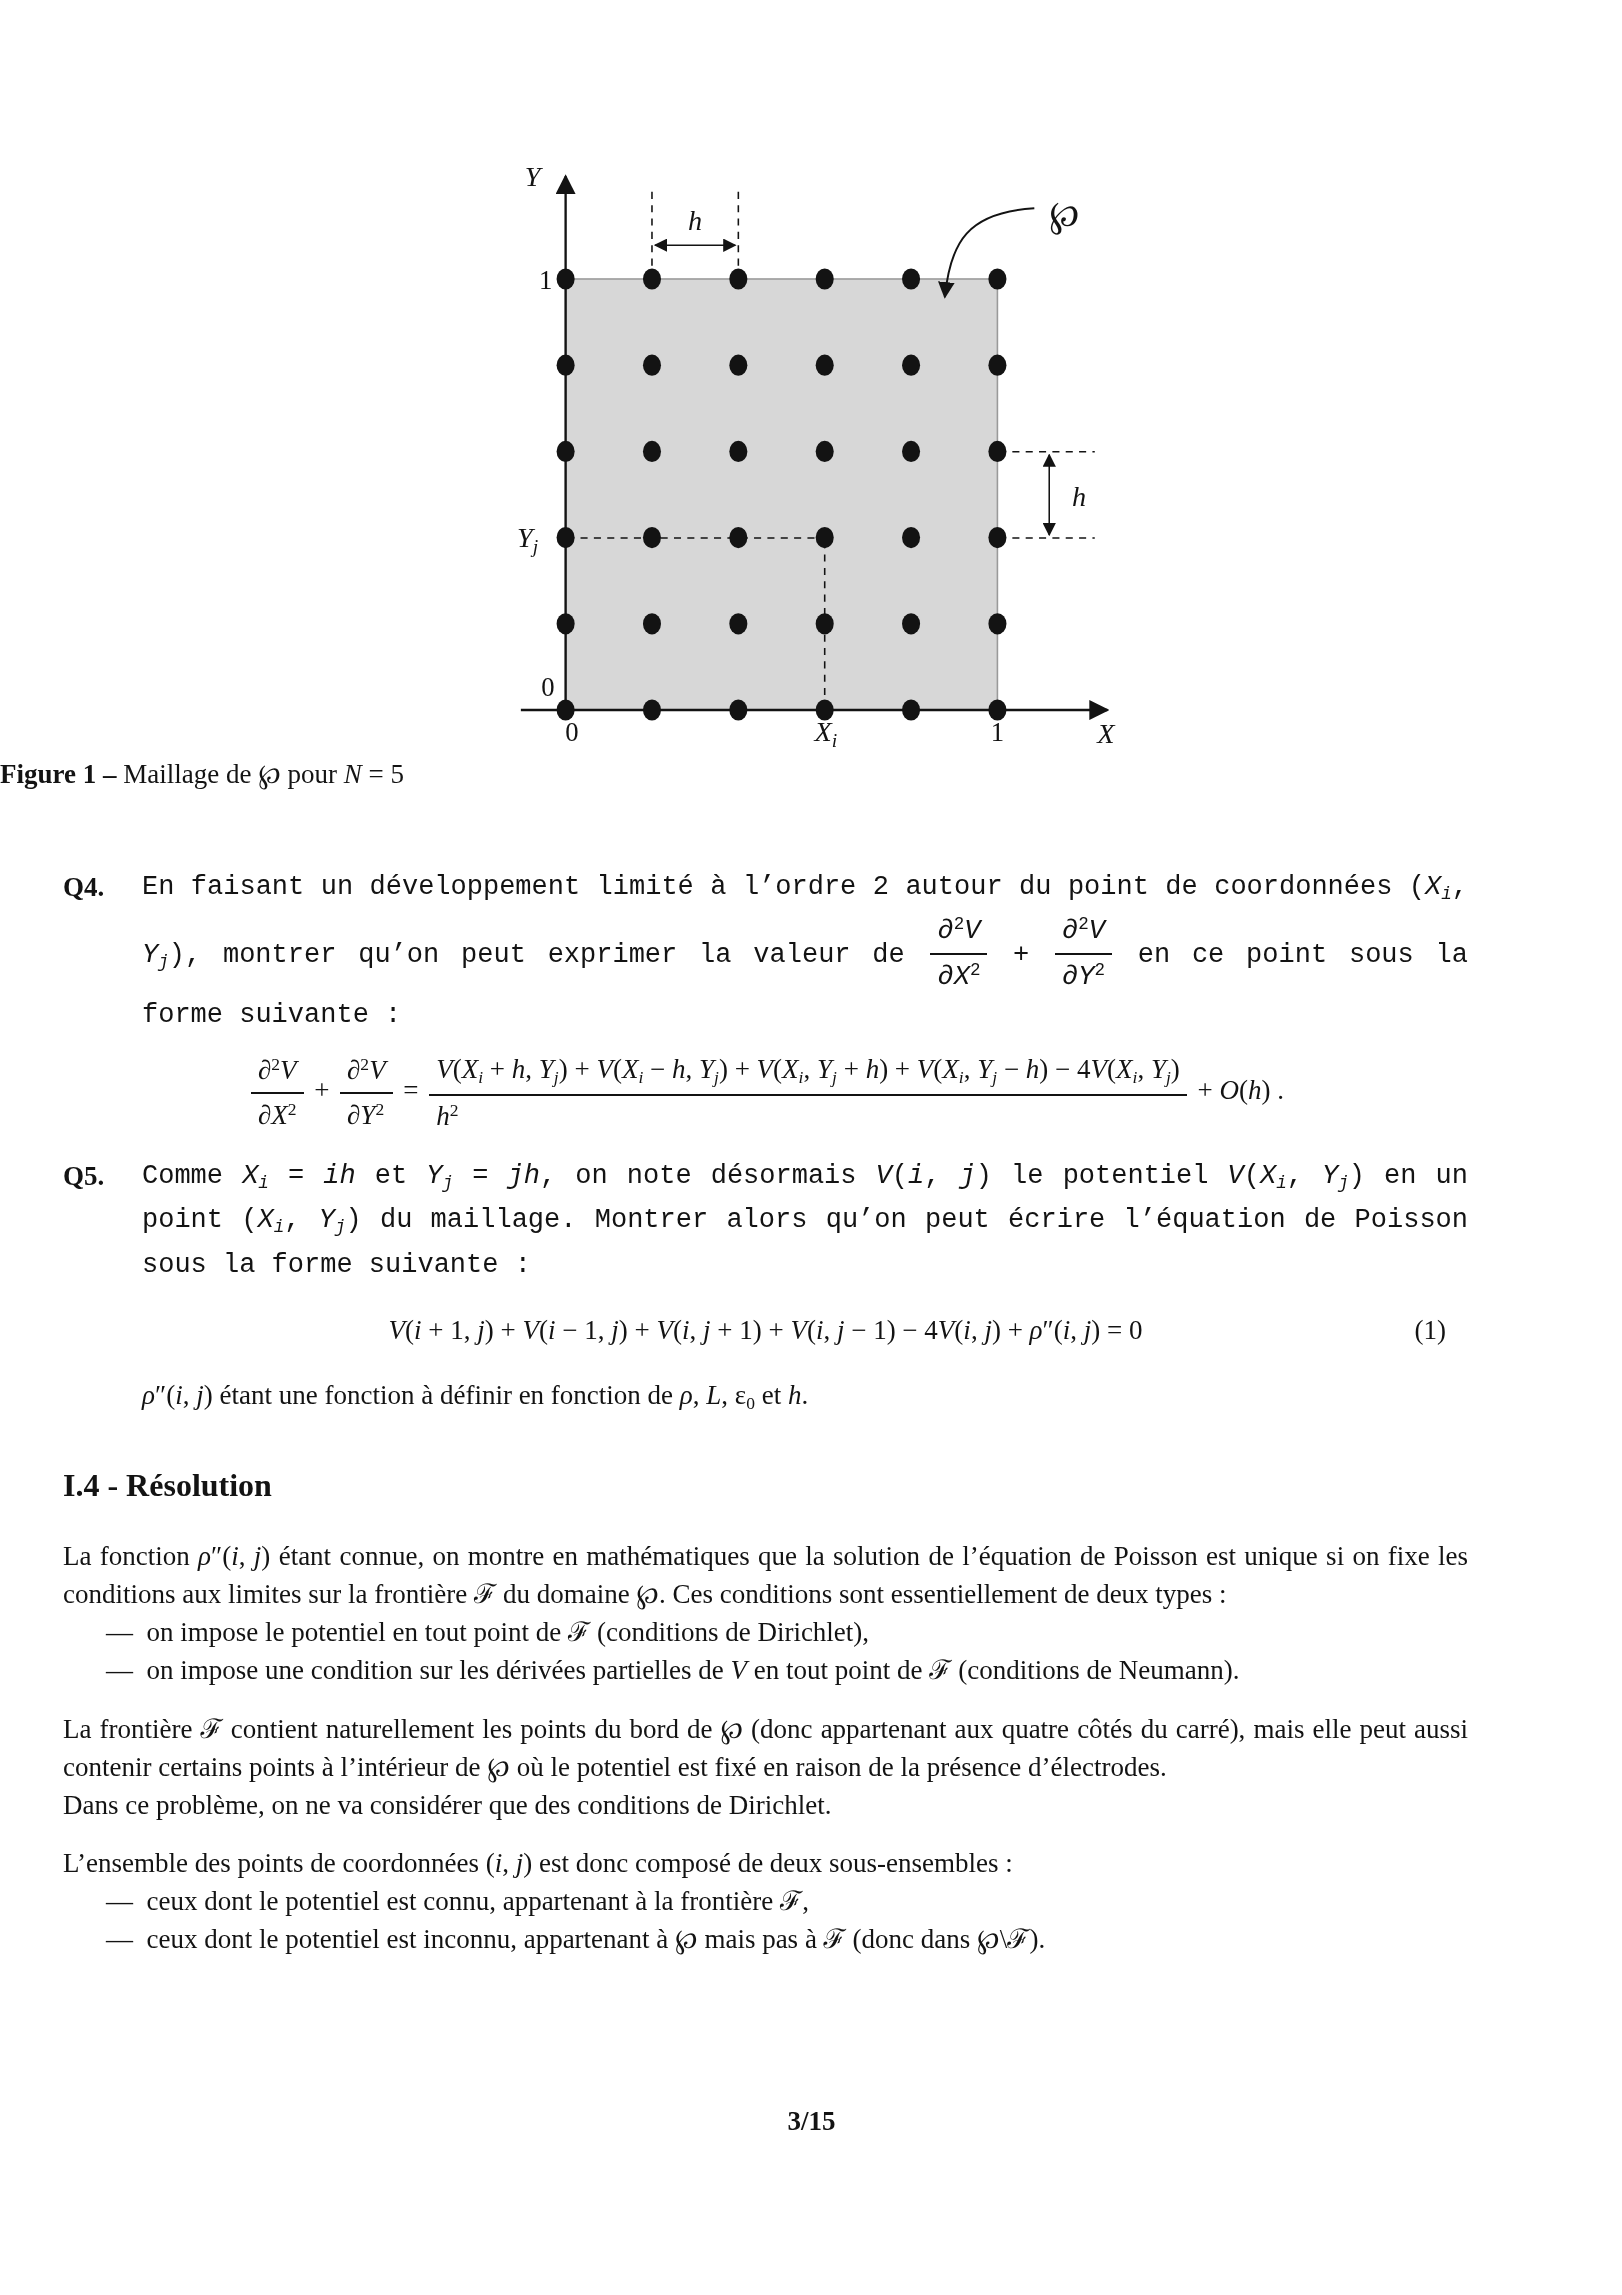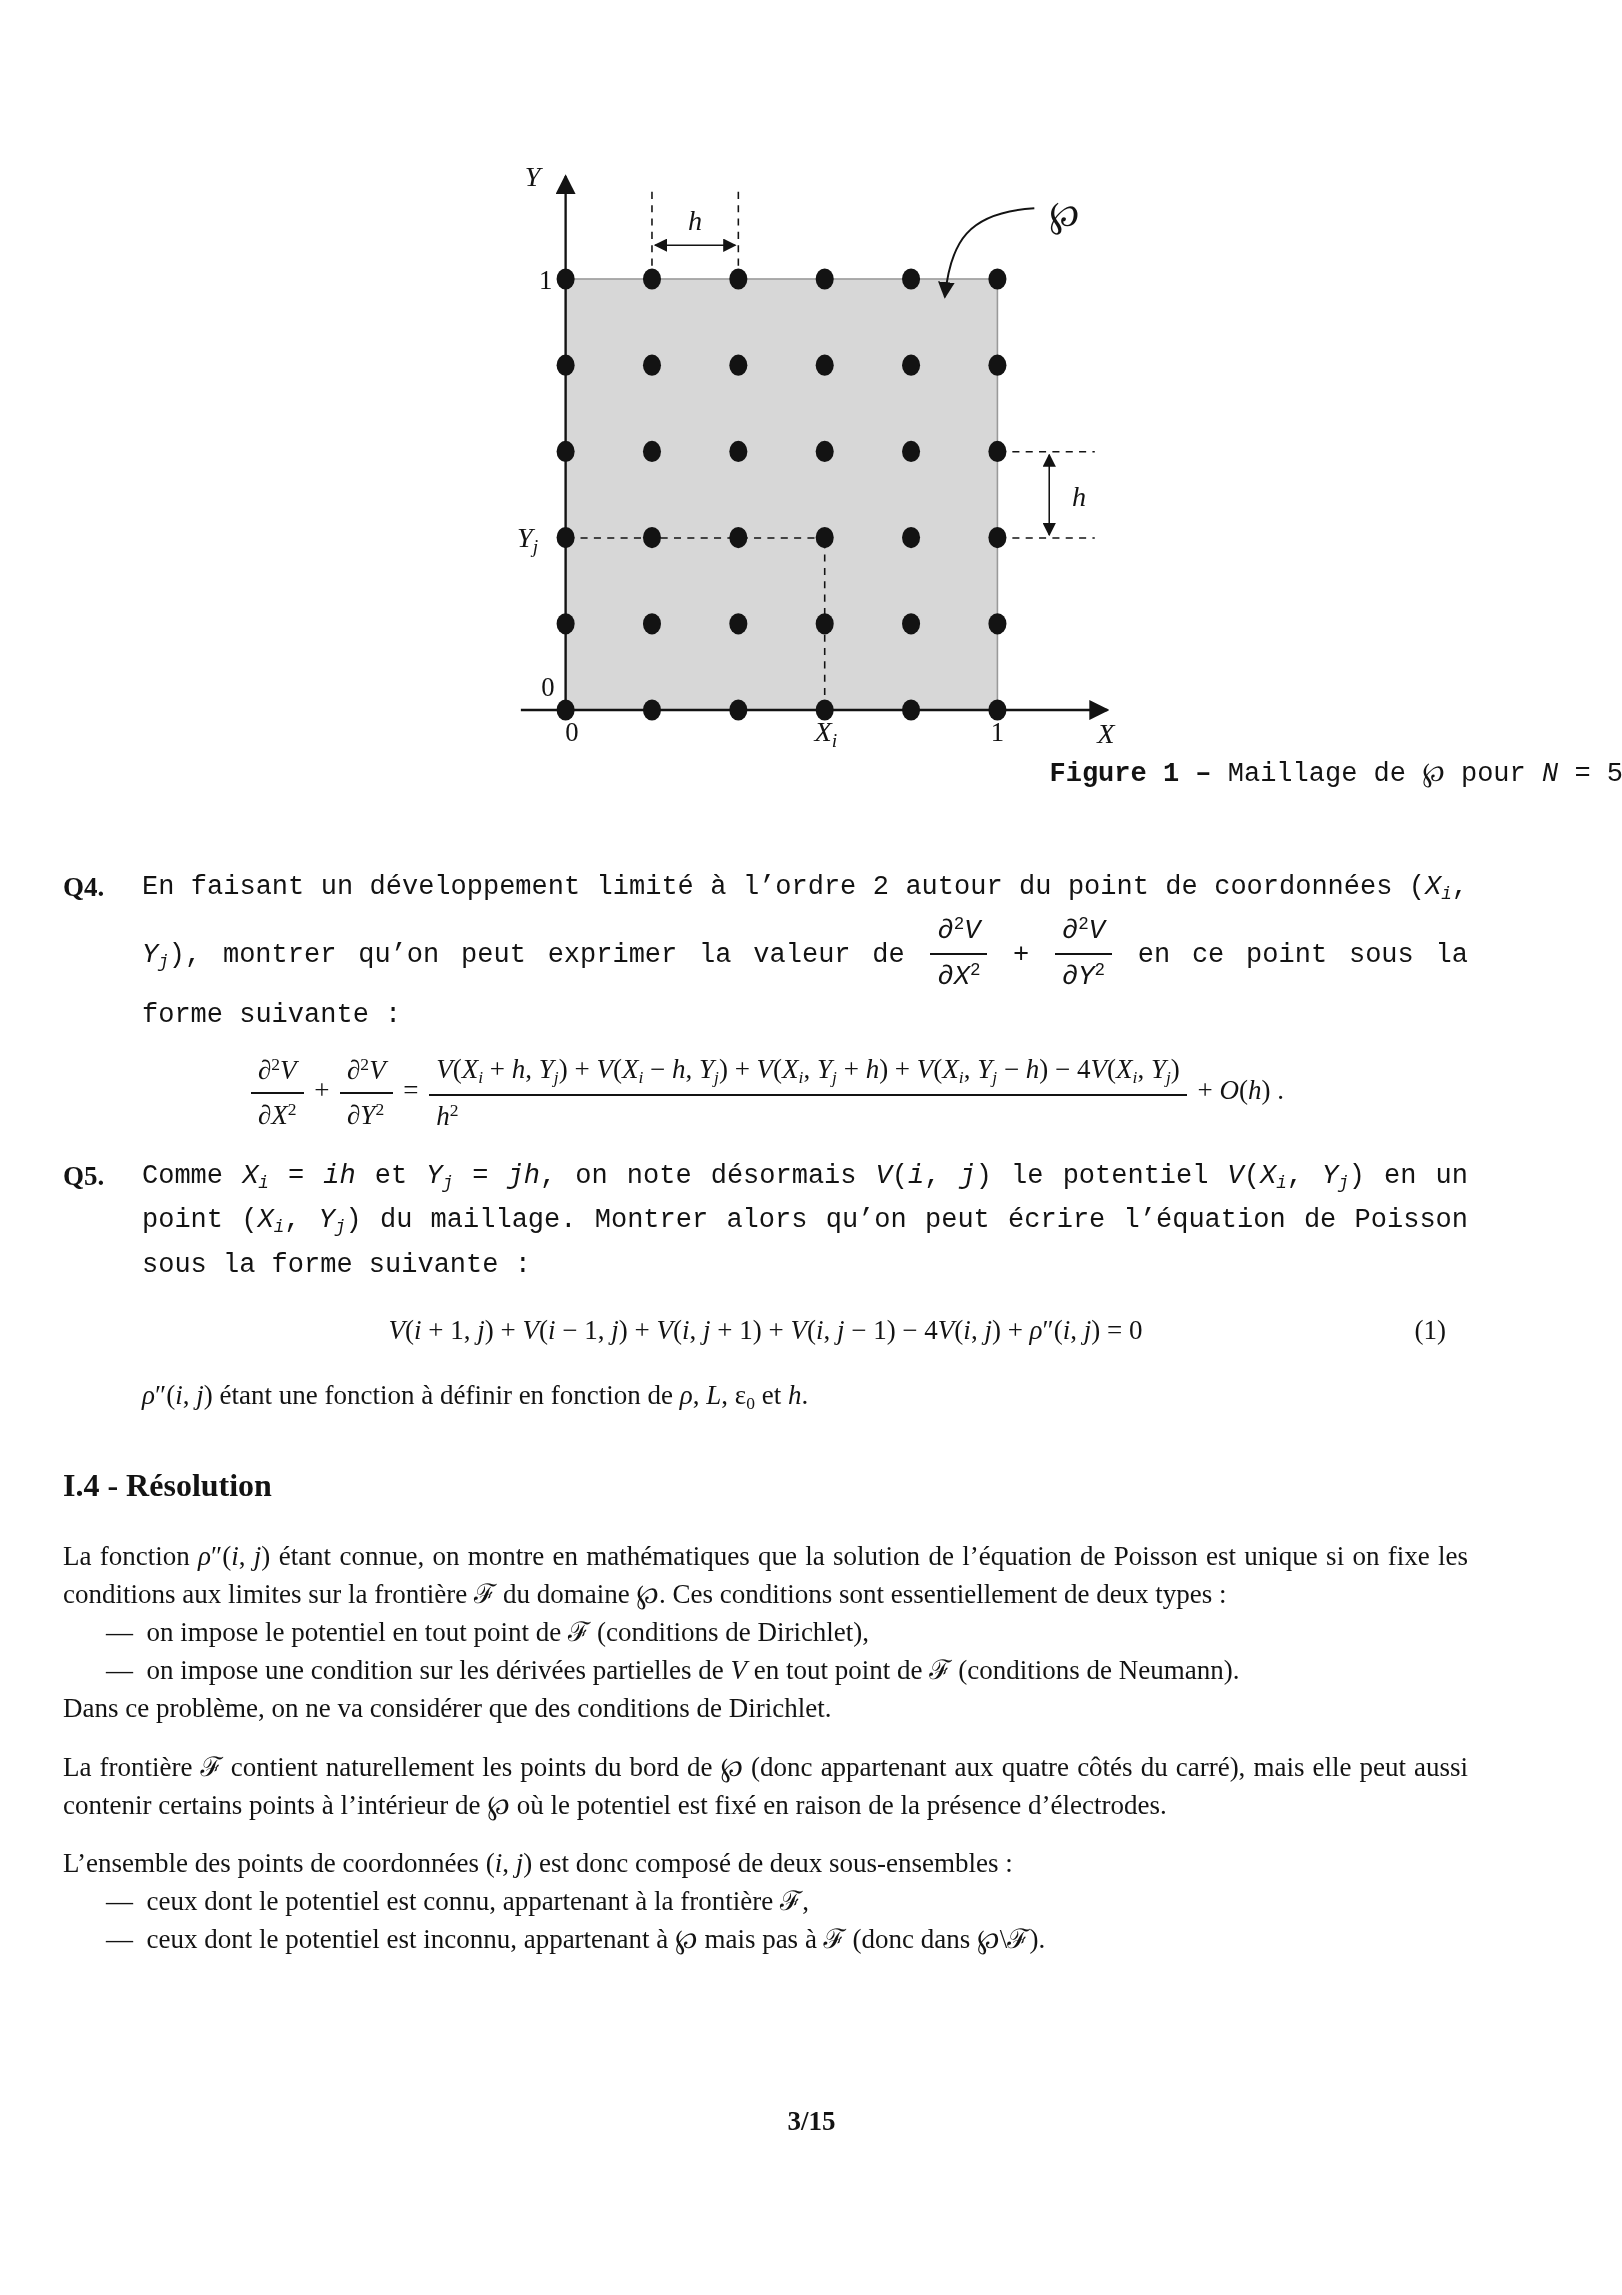--- a/index.html
+++ b/index.html
@@ -6,21 +6,21 @@
   .page{
     width:1623px;height:2295px;position:relative;background:#ffffff;
     font-family:"Liberation Serif", serif;color:#131313;
     font-size:27px;line-height:38px;
   }
   .content{padding:0 155px 0 63px;}
 
   
   .fig{position:relative;height:844px;}
   .fig svg{position:absolute;left:440px;top:110px;}
-  .fig-caption{position:absolute;top:755px;left:0;width:100%;text-align:right;font-family:Liberation Mono, monospace;}
+  .fig-caption{position:absolute;top:755px;left:0;width:100%;text-align:left;}
 
   
   .i{font-style:italic;}
   .b{font-weight:bold;}
   .sub{font-size:.65em;vertical-align:-0.28em;}
   .sup{font-size:.65em;vertical-align:0.5em;}
   .frac{display:inline-block;vertical-align:middle;text-align:left;margin:0 3.9px;line-height:1.25;}
   .frac .num{display:block;border-bottom:2px solid #131313;padding:1.6px 7px 4.7px;}
   .frac .den{display:block;padding:4.7px 7px 1.6px;}
 
@@ -159,23 +159,23 @@
       <span class="eqnum">(1)</span>
     </div>
 
     <div class="note"><span class="i">ρ</span><span>″(</span><span class="i">i</span><span>, </span><span class="i">j</span><span>) étant une fonction à définir en fonction de </span><span class="i">ρ</span><span>, </span><span class="i">L</span><span>, ε</span><span class="sub">0</span><span> et </span><span class="i">h</span><span>.</span></div>
 
     <div class="heading">I.4 - Résolution</div>
 
     <div class="para first"><span>La fonction </span><span class="i">ρ</span><span>″(</span><span class="i">i</span><span>, </span><span class="i">j</span><span>) étant connue, on montre en mathématiques que la solution de l’équation de Pois­son est unique si on fixe les conditions aux limites sur la frontière ℱ du domaine ℘. Ces conditions sont essentiellement de deux types :</span></div>
     <div class="bullet"><span>— on impose le potentiel en tout point de ℱ (conditions de Dirichlet),</span></div>
     <div class="bullet"><span>— on impose une condition sur les dérivées partielles de </span><span class="i">V</span><span> en tout point de ℱ (conditions de Neumann).</span></div>
+    <div class="para"><span>La frontière ℱ contient naturellement les points du bord de ℘ (donc appartenant aux quatre côtés du carré), mais elle peut aussi contenir certains points à l’intérieur de ℘ où le potentiel est fixé en raison de la présence d’électrodes.</span></div>
+
     <div class="para tight"><span>Dans ce problème, on ne va considérer que des conditions de Dirichlet.</span></div>
-
-    <div class="para"><span>La frontière ℱ contient naturellement les points du bord de ℘ (donc appartenant aux quatre côtés du carré), mais elle peut aussi contenir certains points à l’intérieur de ℘ où le potentiel est fixé en raison de la présence d’électrodes.</span></div>
 
     <div class="para"><span>L’ensemble des points de coordonnées (</span><span class="i">i</span><span>, </span><span class="i">j</span><span>) est donc composé de deux sous-ensembles :</span></div>
     <div class="bullet"><span>— ceux dont le potentiel est connu, appartenant à la frontière ℱ,</span></div>
     <div class="bullet"><span>— ceux dont le potentiel est inconnu, appartenant à ℘ mais pas à ℱ (donc dans ℘\ℱ).</span></div>
 
   </div>
 
   <div class="footer">3/15</div>
 </div>
 

